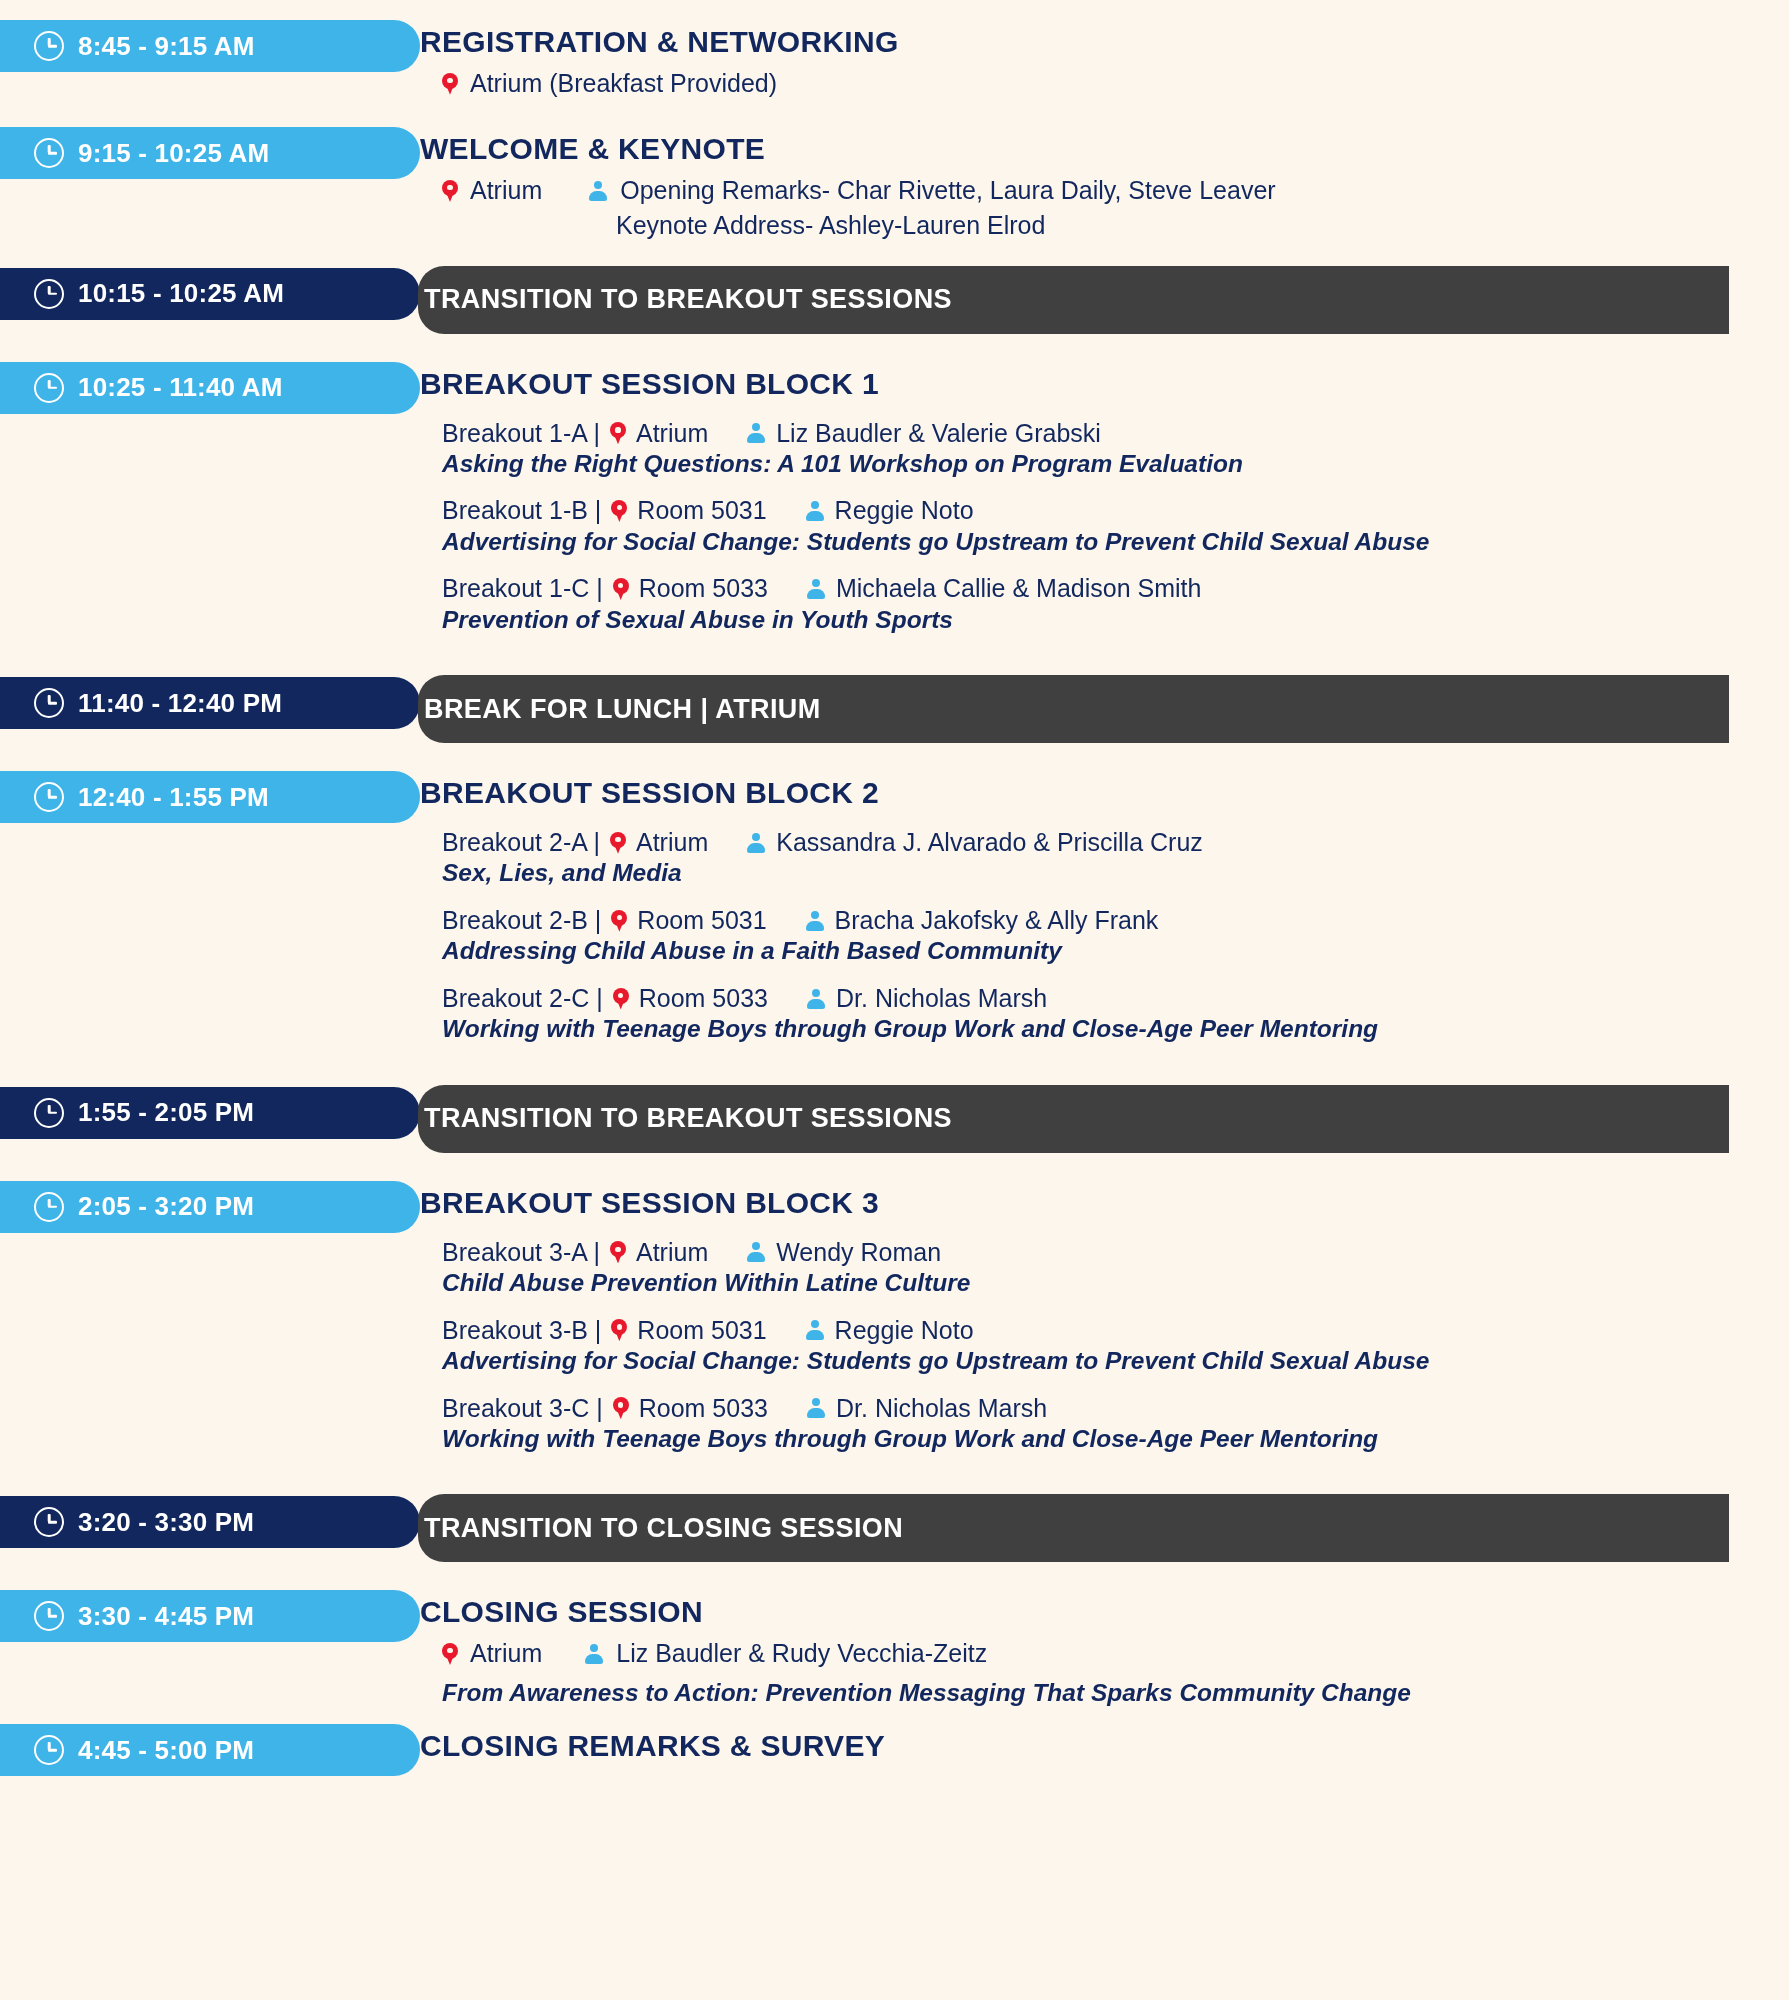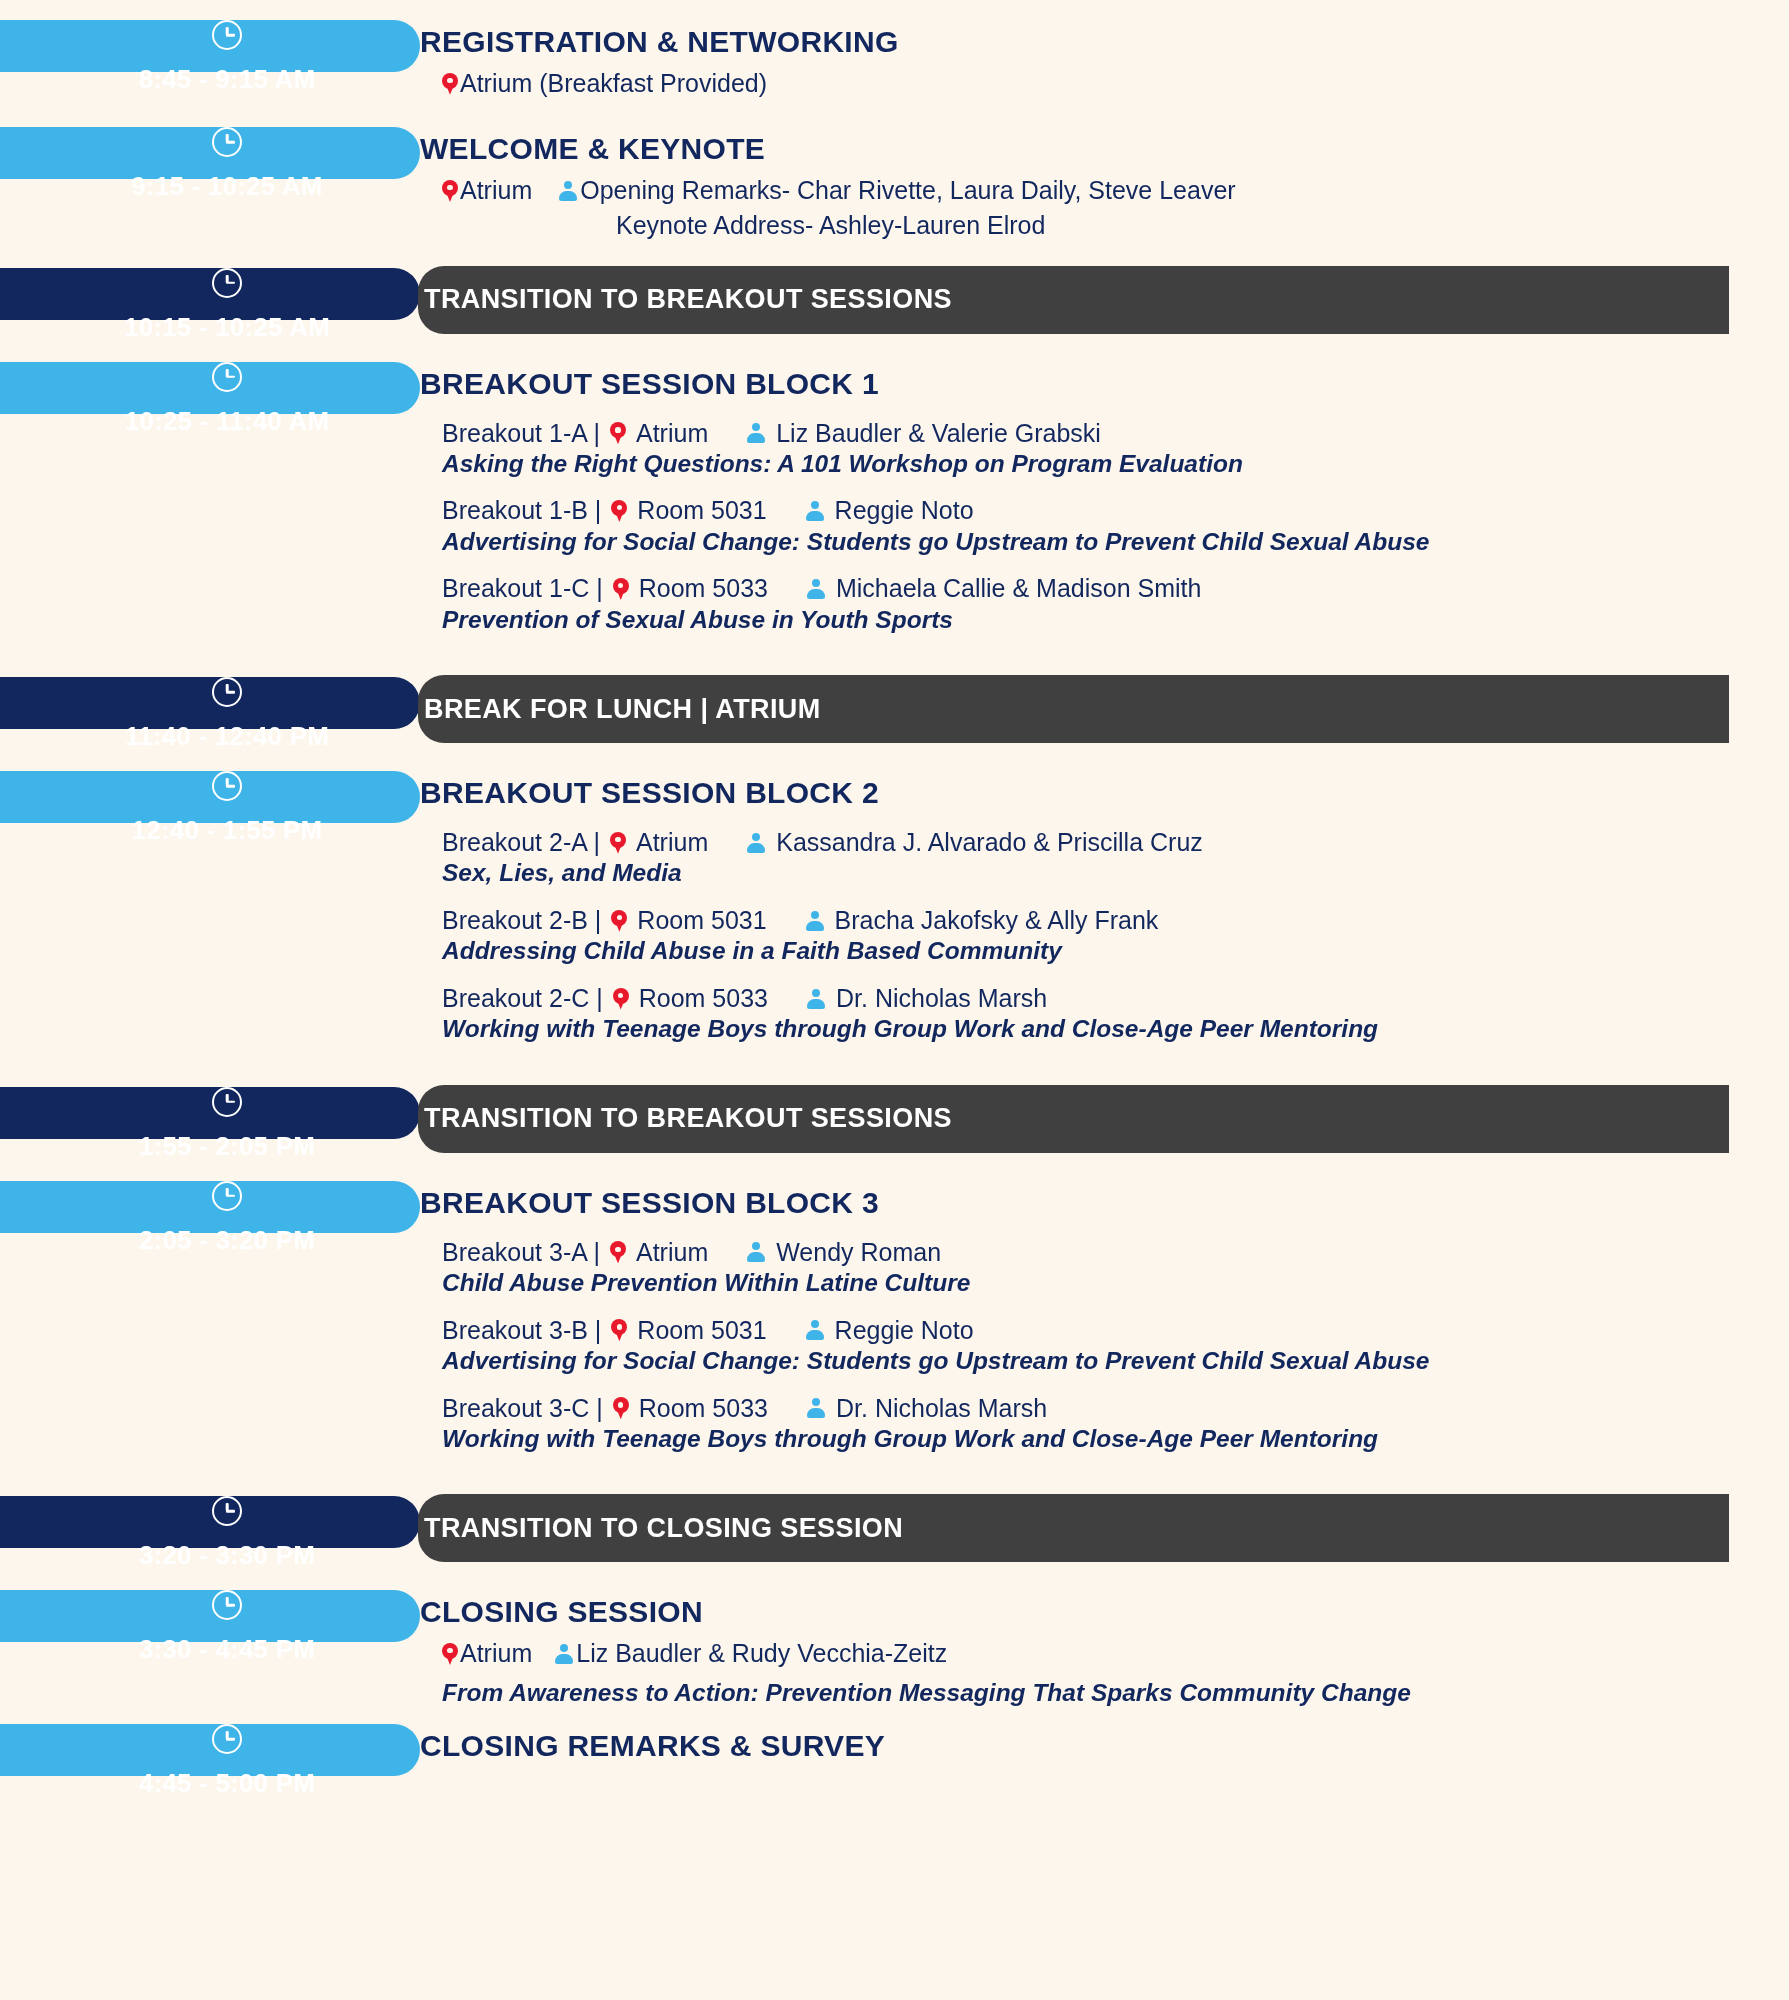--- a/index.html
+++ b/index.html
@@ -33,21 +33,20 @@
     display: flex;
     align-items: center;
     gap: 14px;
     height: 52px;
     border-radius: 0 26px 26px 0;
     padding-left: 34px;
     color: #ffffff;
     font-weight: bold;
     font-size: 26px;
     letter-spacing: 0.2px;
-    flex-direction: column;
   }
   .time-pill.blue { background: #3fb4e8; }
   .time-pill.navy { background: #11275e; }
   .clock {
     width: 30px; height: 30px;
     flex: 0 0 30px;
     border: 2.6px solid #ffffff;
     border-radius: 50%;
     position: relative;
   }
@@ -96,21 +95,21 @@
     color: #ffffff;
     font-weight: bold;
     font-size: 27px;
     letter-spacing: 0.4px;
     padding-left: 0;
   }
   .meta-line {
     display: flex;
     flex-wrap: wrap;
     align-items: center;
-    gap: 2px;
+    gap: 12px;
     font-size: 25px;
     color: #11275e;
     margin-top: 8px;
     padding-left: 22px;
     line-height: 1.25;
   }
   .meta-text { white-space: nowrap; }
   .pin {
     position: relative;
     width: 16px; height: 24px;

